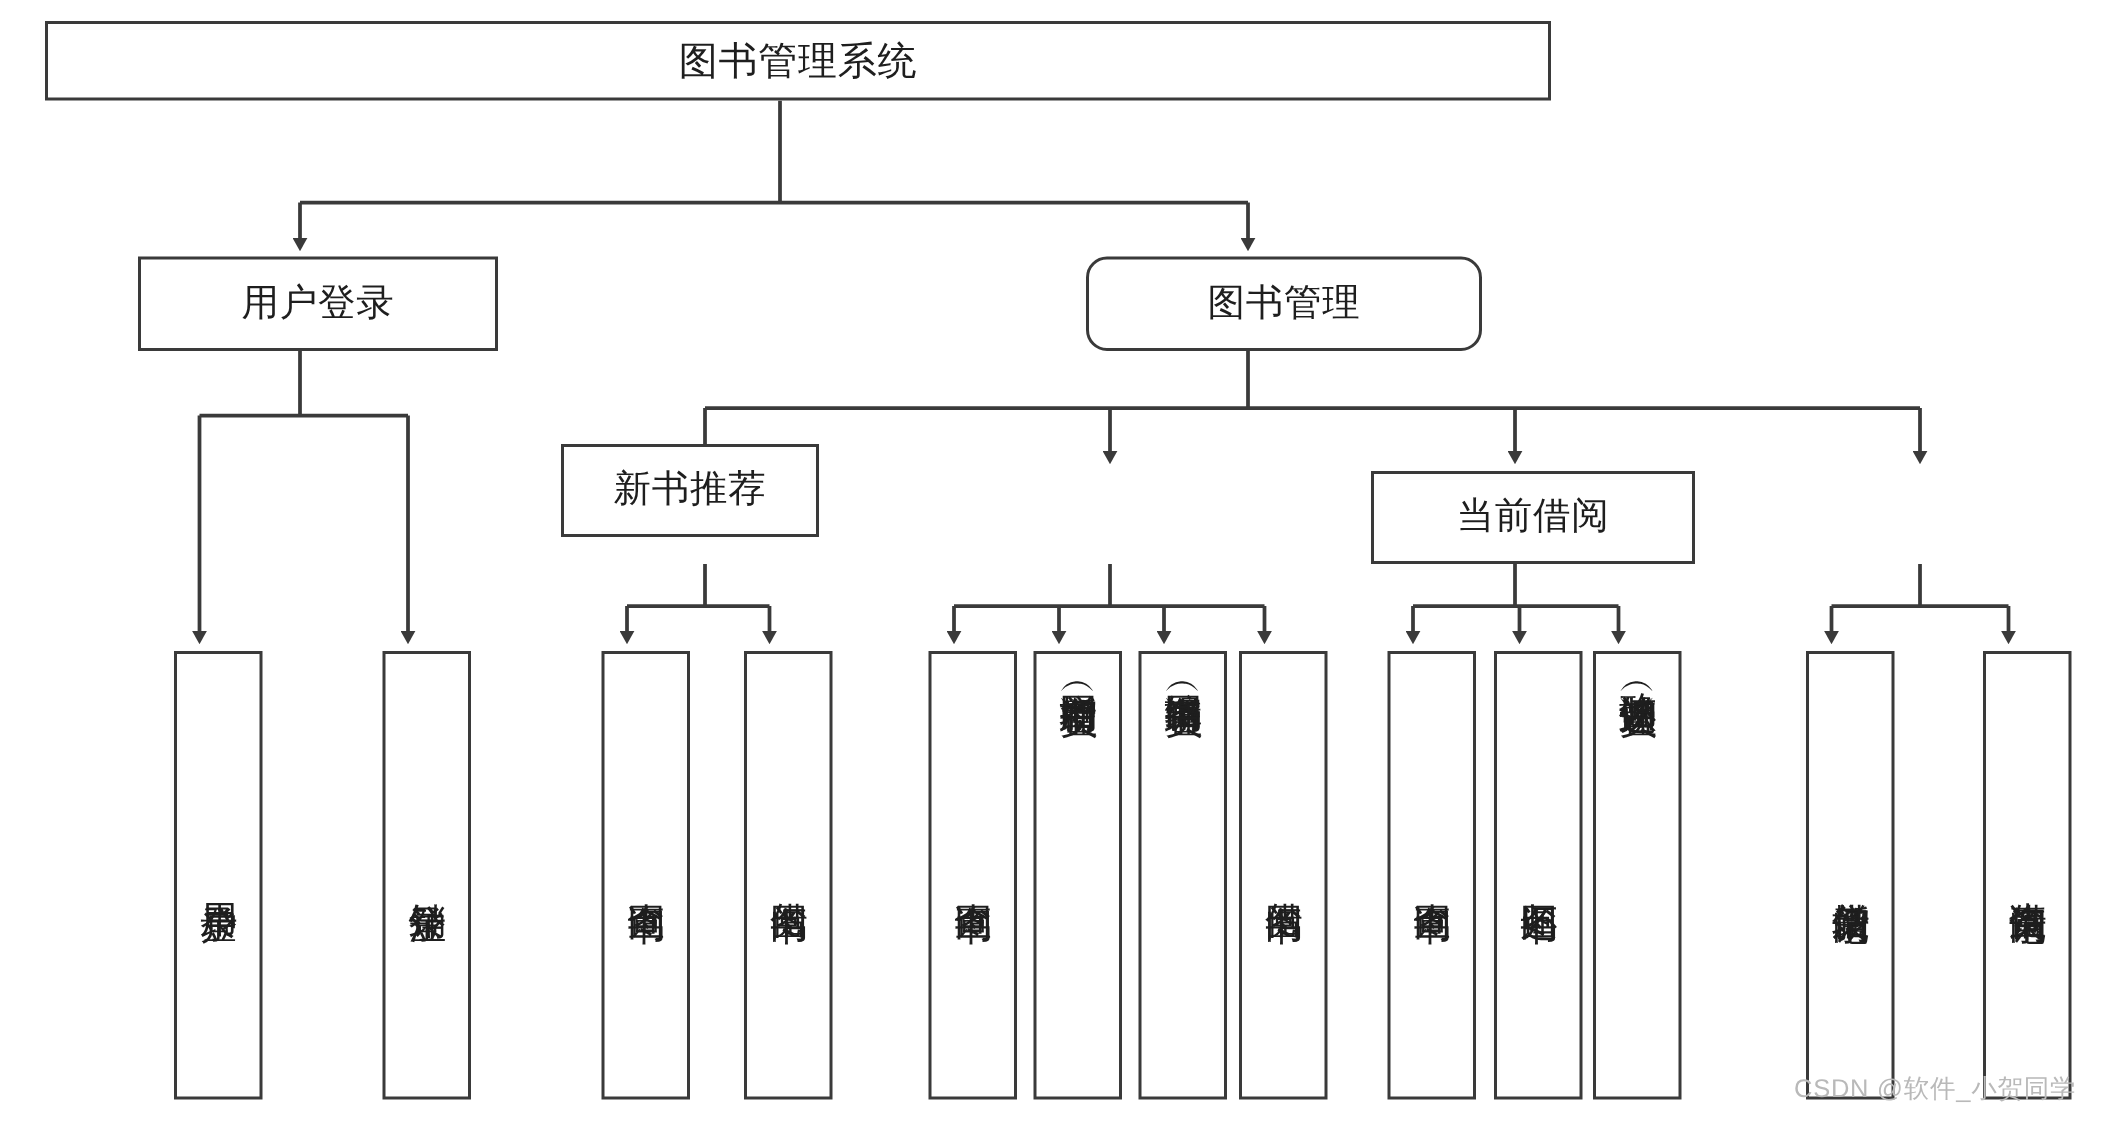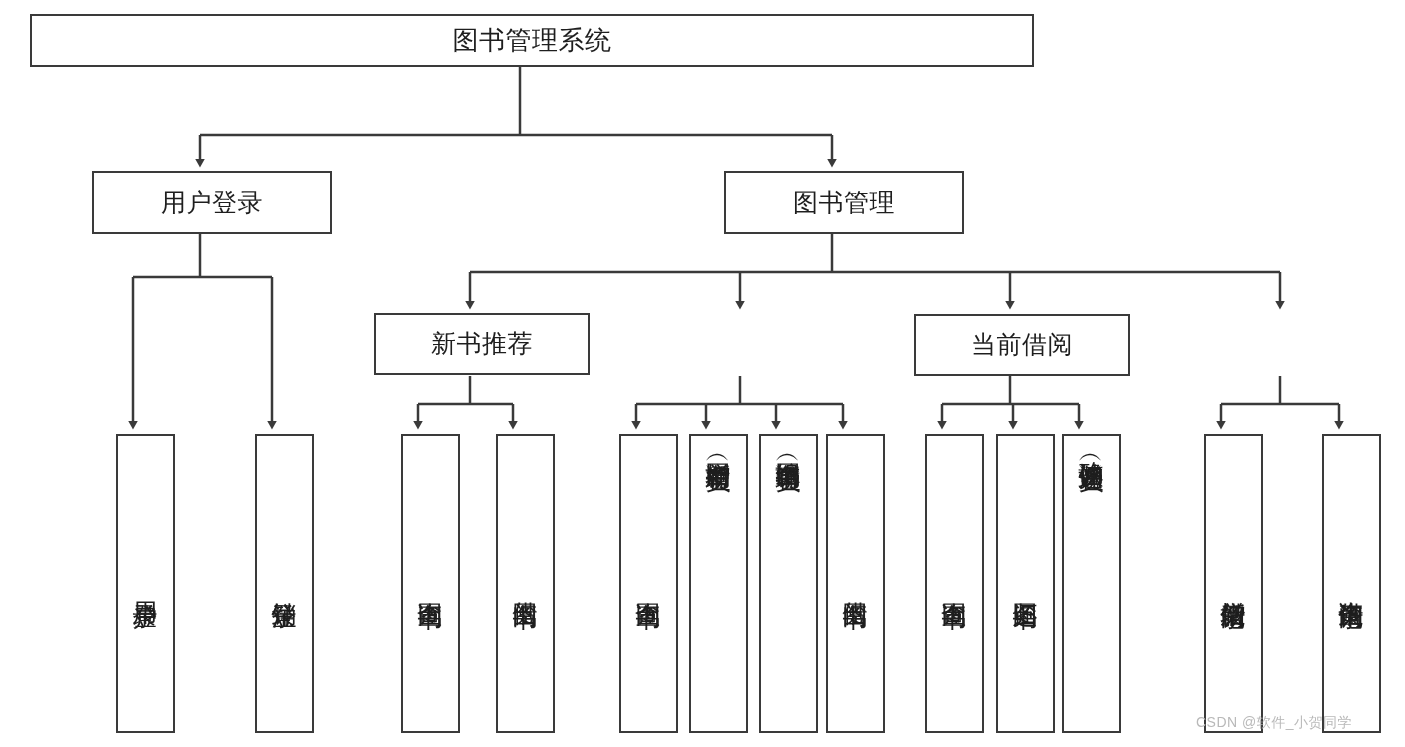--- a/index.html
+++ b/index.html
@@ -57,21 +57,21 @@
     writing-mode: vertical-rl;
     text-orientation: upright;
     font-size: 25px;
     line-height: 1.12;
     letter-spacing: 1px;
     white-space: nowrap;
     color: #1e1e1e;
   }
   .watermark {
     position: absolute;
-    font-size: 14px;
+    font-size: 17px;
     color: #b9b9b9;
     white-space: nowrap;
     letter-spacing: 0.5px;
     text-align: center;
   }
 </style>
 </head>
 <body>
 
 <div id="canvas">
@@ -122,23 +122,23 @@
       <path d="M1280,376 L1280,404"></path>
       <path d="M1221,404 L1339,404"></path>
       <path d="M1221,404 L1221,422" marker-end="url(#arrow)"></path>
       <path d="M1339,404 L1339,422" marker-end="url(#arrow)"></path>
     </g>
   </svg>
 
   <div class="node horiz root" style="left:18px; top:14px; width:1004px; height:53px;">图书管理系统</div>
 
   <div class="node horiz" style="left:80px; top:171px; width:240px; height:63px;">用户登录</div>
-  <div class="node horiz" style="left:712px; top:171px; width:240px; height:63px;">图书管理</div>
+  <div class="node horiz" style="left:712px; top:171px; width:264px; height:63px;border-radius:14px;">图书管理</div>
 
-  <div class="node horiz" style="left:362px; top:313px; width:216px; height:62px;">新书推荐</div>
+  <div class="node horiz" style="left:362px; top:296px; width:172px; height:62px;">新书推荐</div>
   <div class="node horiz" style="left:902px; top:314px; width:216px; height:62px;">当前借阅</div>
 
   <div class="node leaf centerv" style="left:104px; top:434px; width:59px; height:299px;">
     <span class="vtext">用户登录</span>
   </div>
   <div class="node leaf centerv" style="left:243px; top:434px; width:59px; height:299px;">
     <span class="vtext">注销登录</span>
   </div>
 
   <div class="node leaf centerv" style="left:389px; top:434px; width:59px; height:299px;">

